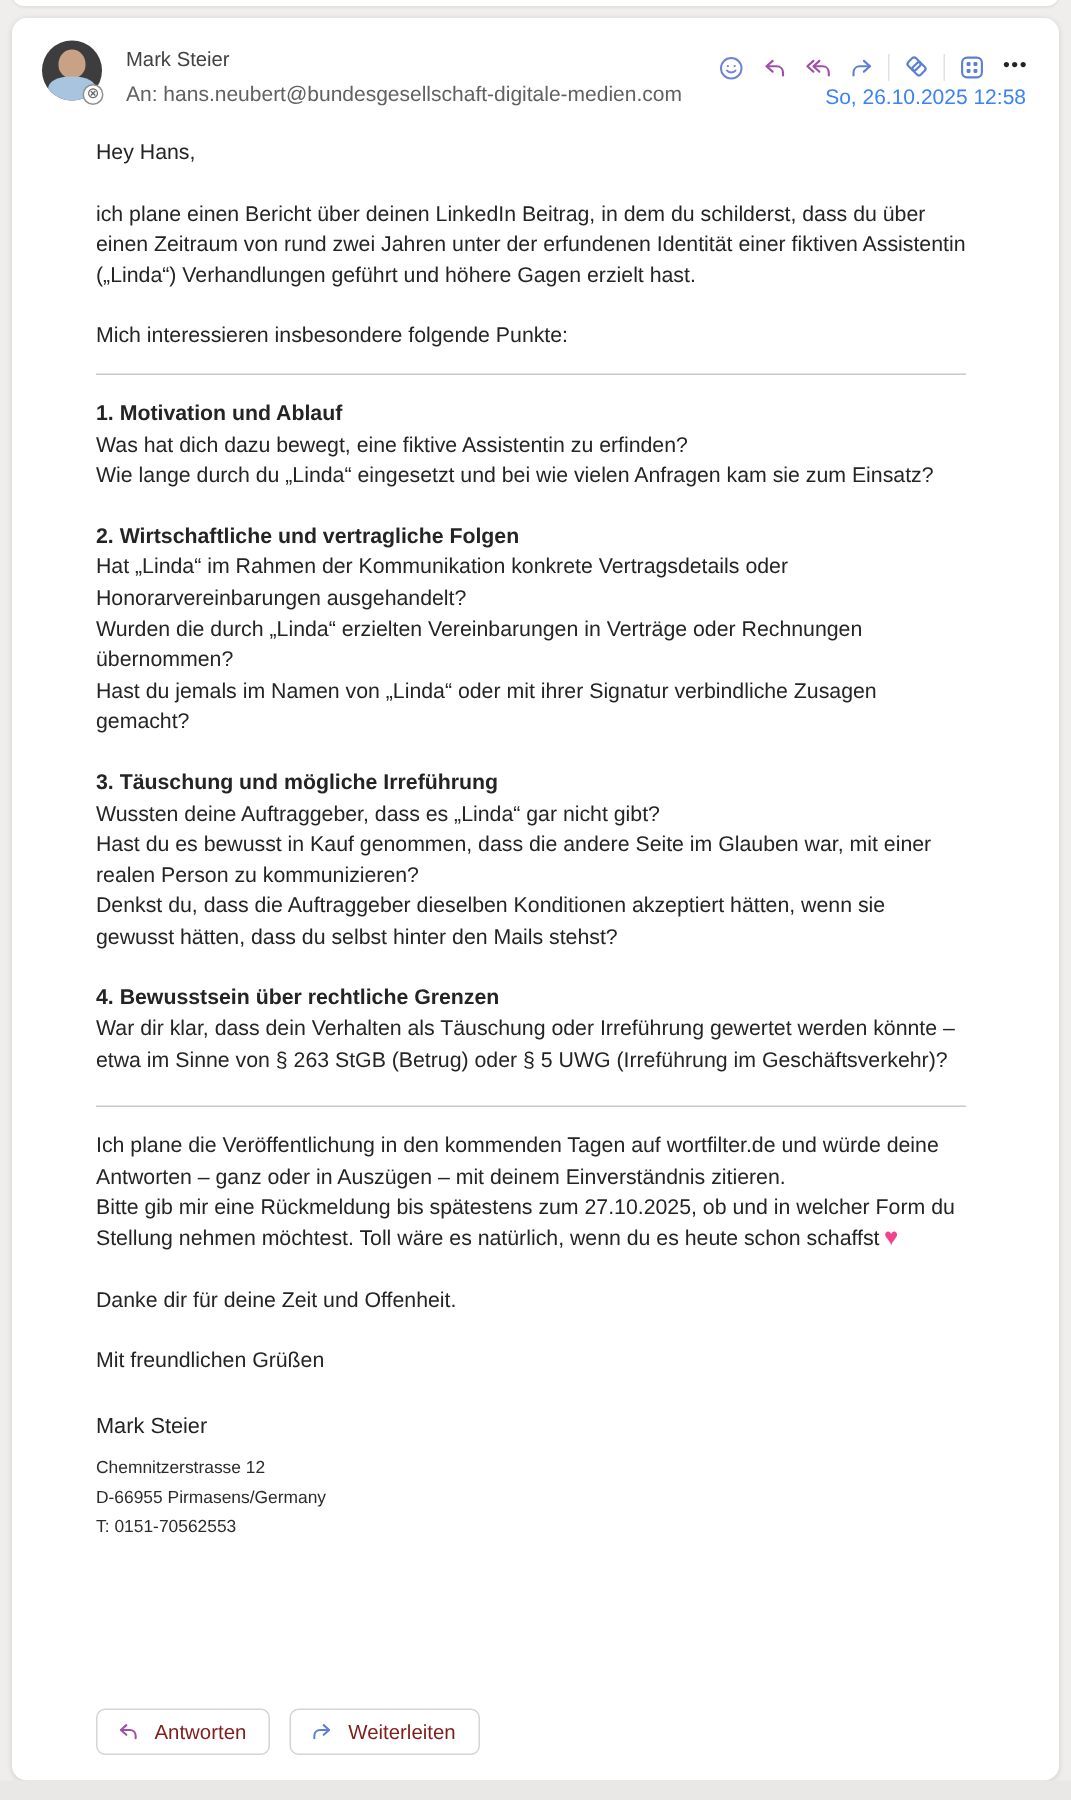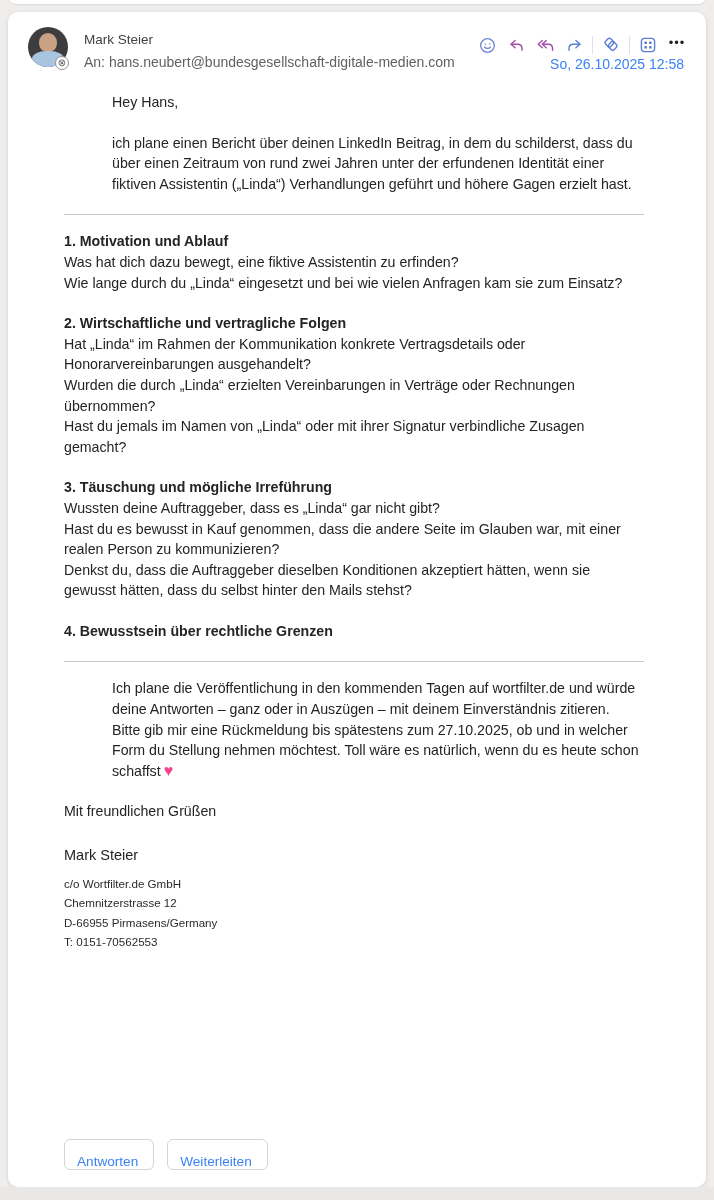--- a/index.html
+++ b/index.html
@@ -52,39 +52,39 @@
     border-radius:4px; cursor:pointer;
   }
   .icon-sep { width:1px; height:18px; background:#e1e1e1; }
   .more-dots { font-size:13px; letter-spacing:1px; color:#242424; padding:0 2px 6px 2px; }
   .date-line {
     position:absolute; right:22px; top:44px;
     font-size:14px; color:#3b82f6;
   }
   
   .content { padding:16px 62px 0 56px; font-size:14.2px; line-height:20.6px; color:#242424; }
-  .para { margin-bottom:20px;margin-left:48px; }
+  .para { margin-bottom:20px; }
   .intro-line { margin-bottom:14px; }
   hr.rule { border:none; border-top:1px solid #c9c9c9; margin:0 0 16px 0; }
   hr.rule2 { border:none; border-top:1px solid #c9c9c9; margin:15px 0 16px 0; }
   .section { margin-bottom:20px; }
   .section-title { font-weight:bold; }
   .q-line {}
   .heart { color:#f2438c; font-size:16px; margin-left:3px; }
   .regards { margin-bottom:23px; }
   
   .sig-name { font-size:14.5px; color:#242424; margin-bottom:8px; }
   .sig-line { font-size:11.6px; line-height:19.5px; color:#2b2b2b; }
   
   .actions { position:absolute; left:56px; bottom:17px; display:flex; gap:13px; }
   .action-btn {
     display:flex; align-items:center; gap:9px;
     border:1px solid #d4d4d4; border-radius:6px; background:#fff;
-    padding:5px 15px 6px 12px; font-size:13.6px; color:#3b82f6;
-    font-family:"Liberation Sans", sans-serif; cursor:pointer; height:31px;flex-direction:column;
+    padding:5px 15px 6px 12px; font-size:13.6px; color:#7f1d1d;
+    font-family:"Liberation Sans", sans-serif; cursor:pointer; height:31px;
   }
   .bottom-strip { position:absolute; left:0; top:1187px; width:714px; height:13px; background:#e9e8e7; }
 </style>
 </head>
 <body>
 
 <div class="prev-card-edge"></div>
 
 <div class="card">
 
@@ -146,20 +146,21 @@
         </svg>
       </span>
       <span class="hicon more-dots">•••</span>
     </div>
     <div class="date-line">So, 26.10.2025 12:58</div>
   </div>
 
   <div class="content">
     <div class="para">Hey Hans,</div>
     <div class="para">ich plane einen Bericht über deinen LinkedIn Beitrag, in dem du schilderst, dass du über einen Zeitraum von rund zwei Jahren unter der erfundenen Identität einer fiktiven Assistentin („Linda“) Verhandlungen geführt und höhere Gagen erzielt hast.</div>
+    <div class="intro-line">Mich interessieren insbesondere folgende Punkte:</div>
 
     <hr class="rule">
 
     <div class="section">
       <div class="section-title">1. Motivation und Ablauf</div>
       <div class="q-line">Was hat dich dazu bewegt, eine fiktive Assistentin zu erfinden?</div>
       <div class="q-line">Wie lange durch du „Linda“ eingesetzt und bei wie vielen Anfragen kam sie zum Einsatz?</div>
     </div>
 
     <div class="section">
@@ -171,34 +172,35 @@
 
     <div class="section">
       <div class="section-title">3. Täuschung und mögliche Irreführung</div>
       <div class="q-line">Wussten deine Auftraggeber, dass es „Linda“ gar nicht gibt?</div>
       <div class="q-line">Hast du es bewusst in Kauf genommen, dass die andere Seite im Glauben war, mit einer realen Person zu kommunizieren?</div>
       <div class="q-line">Denkst du, dass die Auftraggeber dieselben Konditionen akzeptiert hätten, wenn sie gewusst hätten, dass du selbst hinter den Mails stehst?</div>
     </div>
 
     <div class="section">
       <div class="section-title">4. Bewusstsein über rechtliche Grenzen</div>
+      <div class="q-line">War dir klar, dass dein Verhalten als Täuschung oder Irreführung gewertet werden könnte – etwa im Sinne von § 263 StGB (Betrug) oder § 5 UWG (Irreführung im Geschäftsverkehr)?</div>
     </div>
 
     <hr class="rule2">
 
     <div class="para">
       <div>Ich plane die Veröffentlichung in den kommenden Tagen auf wortfilter.de und würde deine Antworten – ganz oder in Auszügen – mit deinem Einverständnis zitieren.</div>
       <div><span>Bitte gib mir eine Rückmeldung bis spätestens zum 27.10.2025, ob und in welcher Form du Stellung nehmen möchtest. Toll wäre es natürlich, wenn du es heute schon schaffst</span><span class="heart">♥</span></div>
     </div>
 
+    <div class="para">Danke dir für deine Zeit und Offenheit.</div>
     <div class="regards">Mit freundlichen Grüßen</div>
 
     <div>
       <div class="sig-name">Mark Steier</div>
-      <div class="sig-line">c/o Wortfilter.de GmbH</div>
       <div class="sig-line">Chemnitzerstrasse 12</div>
       <div class="sig-line">D-66955 Pirmasens/Germany</div>
       <div class="sig-line">
         <span>T:</span> <span>0151-70562553</span>
       </div>
 
     </div>
   </div>
 
   <div class="actions">

